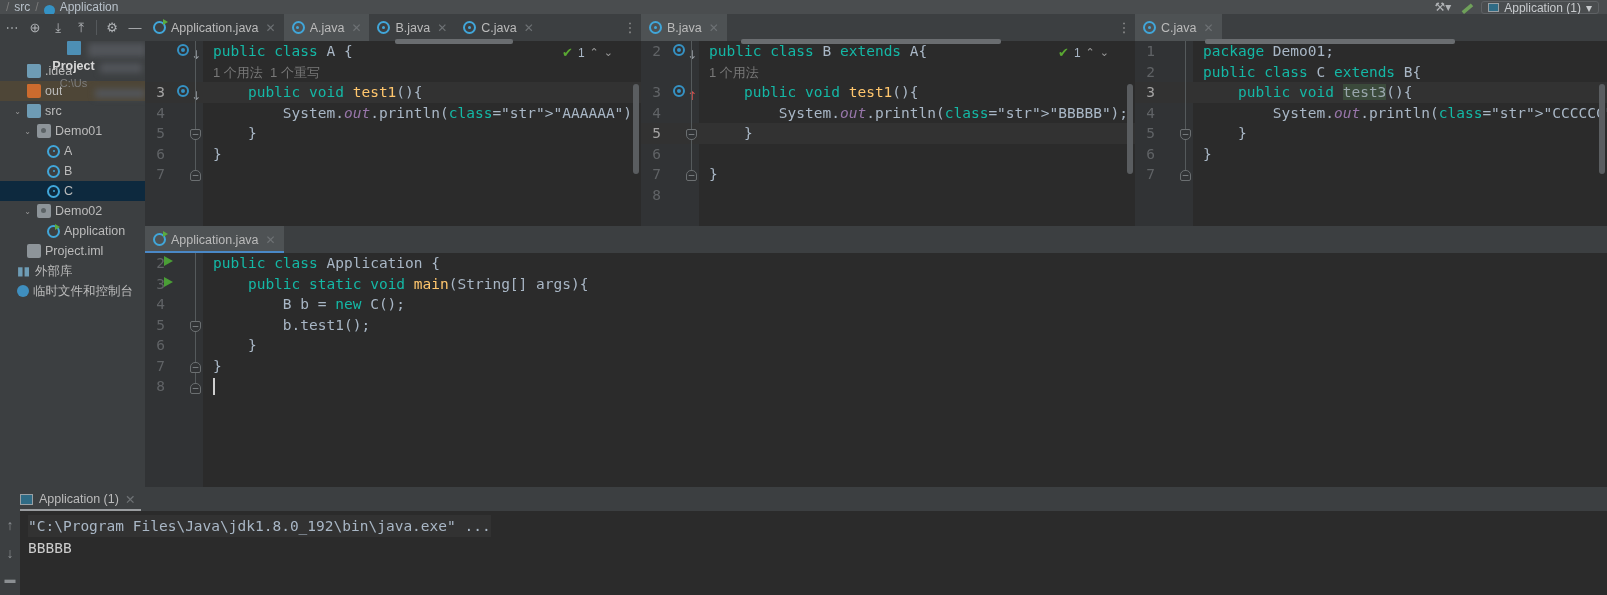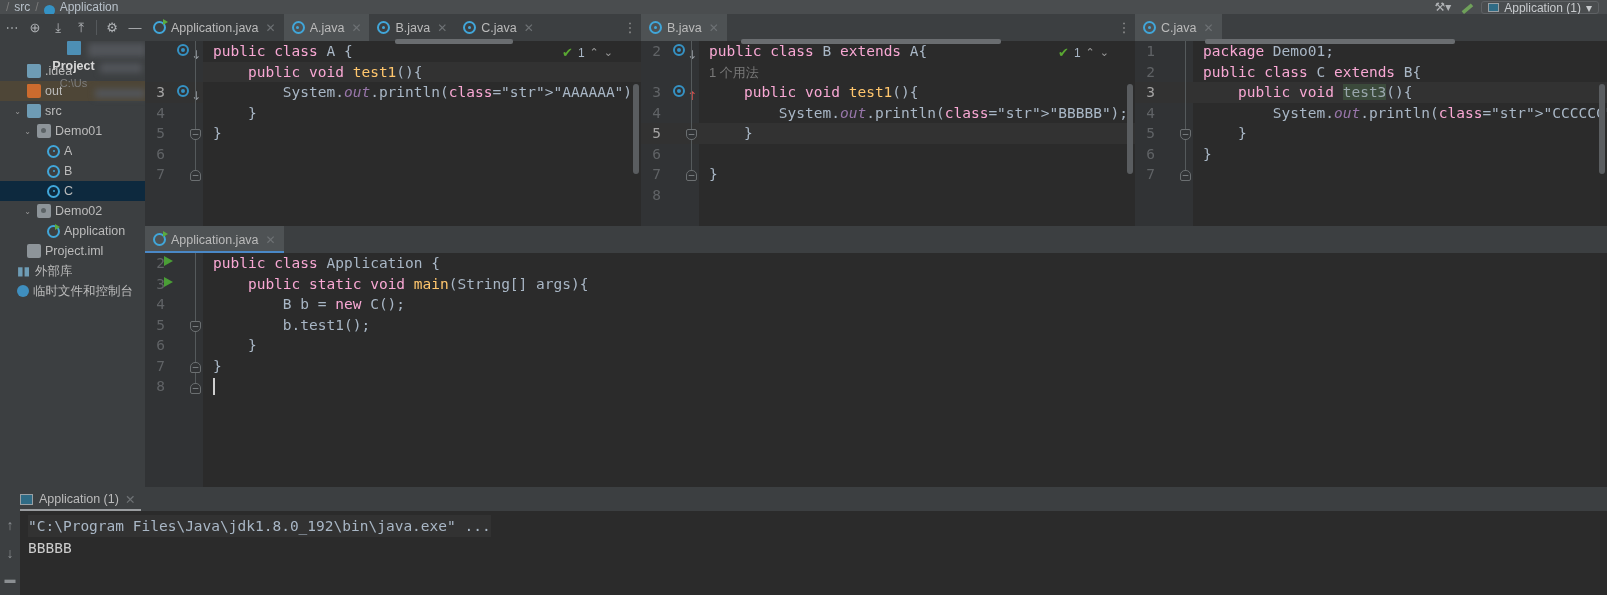--- a/index.html
+++ b/index.html
@@ -172,21 +172,21 @@
   }
   .fold.top { border-radius: 2px 2px 5px 5px; }
   .fold.bot { border-radius: 5px 5px 2px 2px; }
   .foldline {
     position: absolute; right: 7px; width: 1px; background: #555a5c;
   }
   .codelines { position: relative; flex: 1; padding-left: 10px; }
   .cl { height: 20.5px; white-space: pre; color: #a9b7c6; }
   .cl.hl { background: #323232; margin-left: -10px; padding-left: 10px; }
 
-  .kw { color: #f9a8d4; }
+  .kw { color: #14b8a6; }
   .mth { color: #ffc66d; }
   .fld { color: #9876aa; font-style: italic; }
   .hint { color: #787878; font-size: 13px; font-family: "Liberation Sans", sans-serif; }
   .mthsel { color: #9aa7ad; background: #3b4a3b; }
 
   .inspect {
     position: absolute; top: 4px; display: flex; align-items: center; gap: 5px;
     font-size: 12px; color: #a9b7c6; font-family: "Liberation Sans", sans-serif;
   }
   .inspect .chk { color: #5aa832; font-size: 13px; }
@@ -405,20 +405,21 @@
             </div>
             <div class="foldcol">
               <div class="foldline" style="top: 0px; height: 88px;"></div>
               <div class="foldline" style="top: 99px; height: 30px;"></div>
               <div class="fold top" style="top: 88px;">−</div>
               <div class="fold bot" style="top: 129px;">−</div>
             </div>
           </div>
           <div class="codelines">
             <div class="cl"><span class="kw">public</span> <span class="kw">class</span> A {</div>
+            <div class="cl"><span class="hint">1 个用法  1 个重写</span></div>
             <div class="cl hl">    <span class="kw">public</span> <span class="kw">void</span> <span class="mth">test1</span>(){</div>
             <div class="cl">        System.<span class="fld">out</span>.println(<span <span="" class="kw">class</span>="str"&gt;"AAAAAA");</div>
             <div class="cl">    }</div>
             <div class="cl">}</div>
             <div class="cl">&nbsp;</div>
           </div>
         </div>
         <div class="inspect" style="right: 28px; top: 31px;">
           <span class="chk">✔</span>
           <span class="n">1</span>

